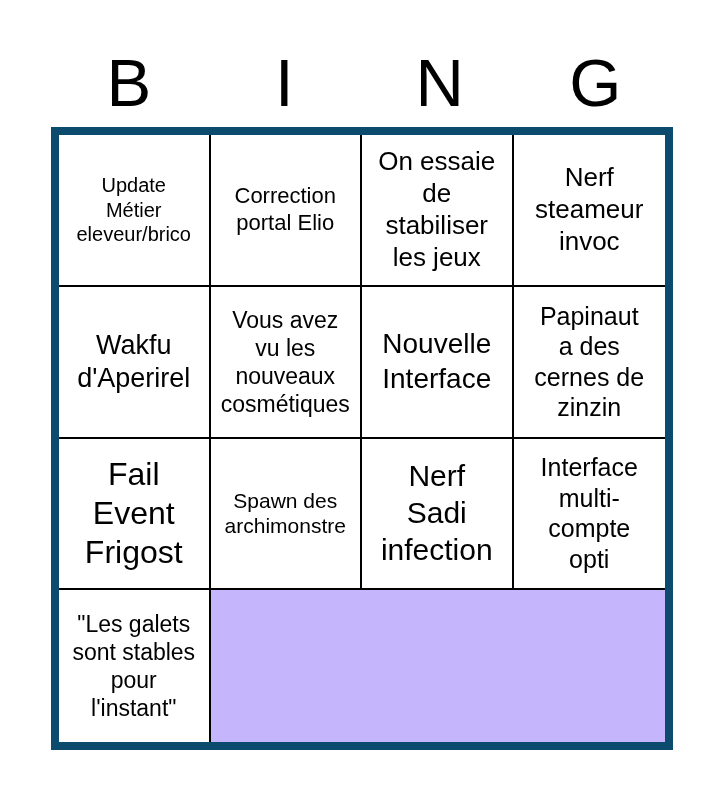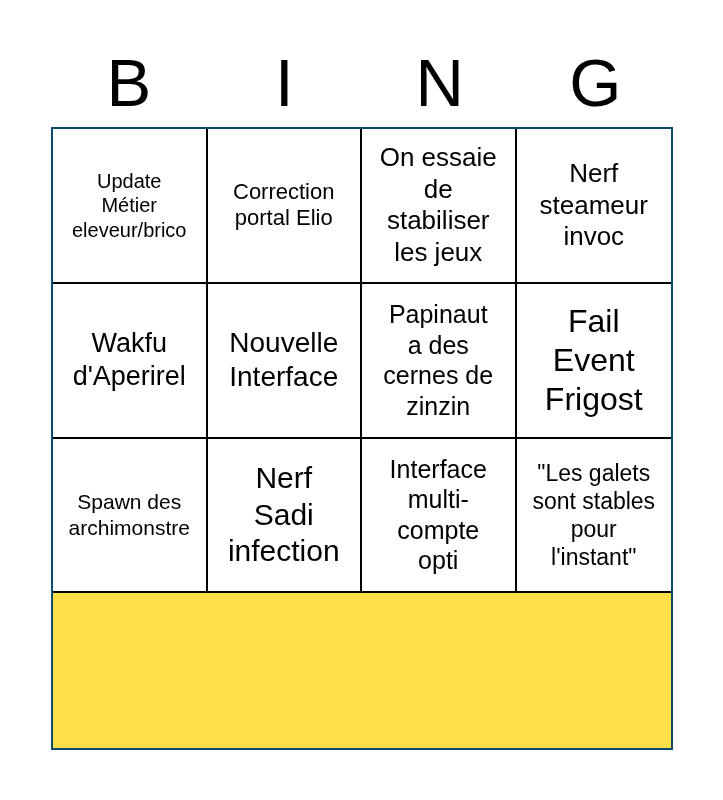--- a/index.html
+++ b/index.html
@@ -33,25 +33,25 @@
     line-height: 1;
     color: #000000;
   }
   .bingo-grid {
     position: absolute;
     left: 51px;
     top: 127px;
     width: 622px;
     height: 623px;
     box-sizing: border-box;
-    border: 2px solid #0c4a6e;
+    border: 8px solid #0c4a6e;
     display: grid;
     grid-template-columns: repeat(4, 1fr);
     grid-template-rows: repeat(4, 1fr);
-    background: #fde047;
+    background: #c4b5fd;
   }
   .cell {
     box-sizing: border-box;
     border-right: 2px solid #000000;
     border-bottom: 2px solid #000000;
     display: flex;
     align-items: center;
     justify-content: center;
     text-align: center;
     padding: 3px;
@@ -96,20 +96,26 @@
     <div class="cell" style="font-size:26px">
       <span class="cell-text">Nerf
 steameur
 invoc</span>
     </div>
 
     <div class="cell" style="font-size:27px">
       <span class="cell-text">Wakfu
 d'Aperirel</span>
     </div>
+    <div class="cell" style="font-size:23px">
+      <span class="cell-text">Vous avez
+vu les
+nouveaux
+cosmétiques</span>
+    </div>
 
     <div class="cell" style="font-size:28px">
       <span class="cell-text">Nouvelle
 Interface</span>
     </div>
     <div class="cell" style="font-size:25px">
       <span class="cell-text">Papinaut
 a des
 cernes de
 zinzin</span>

